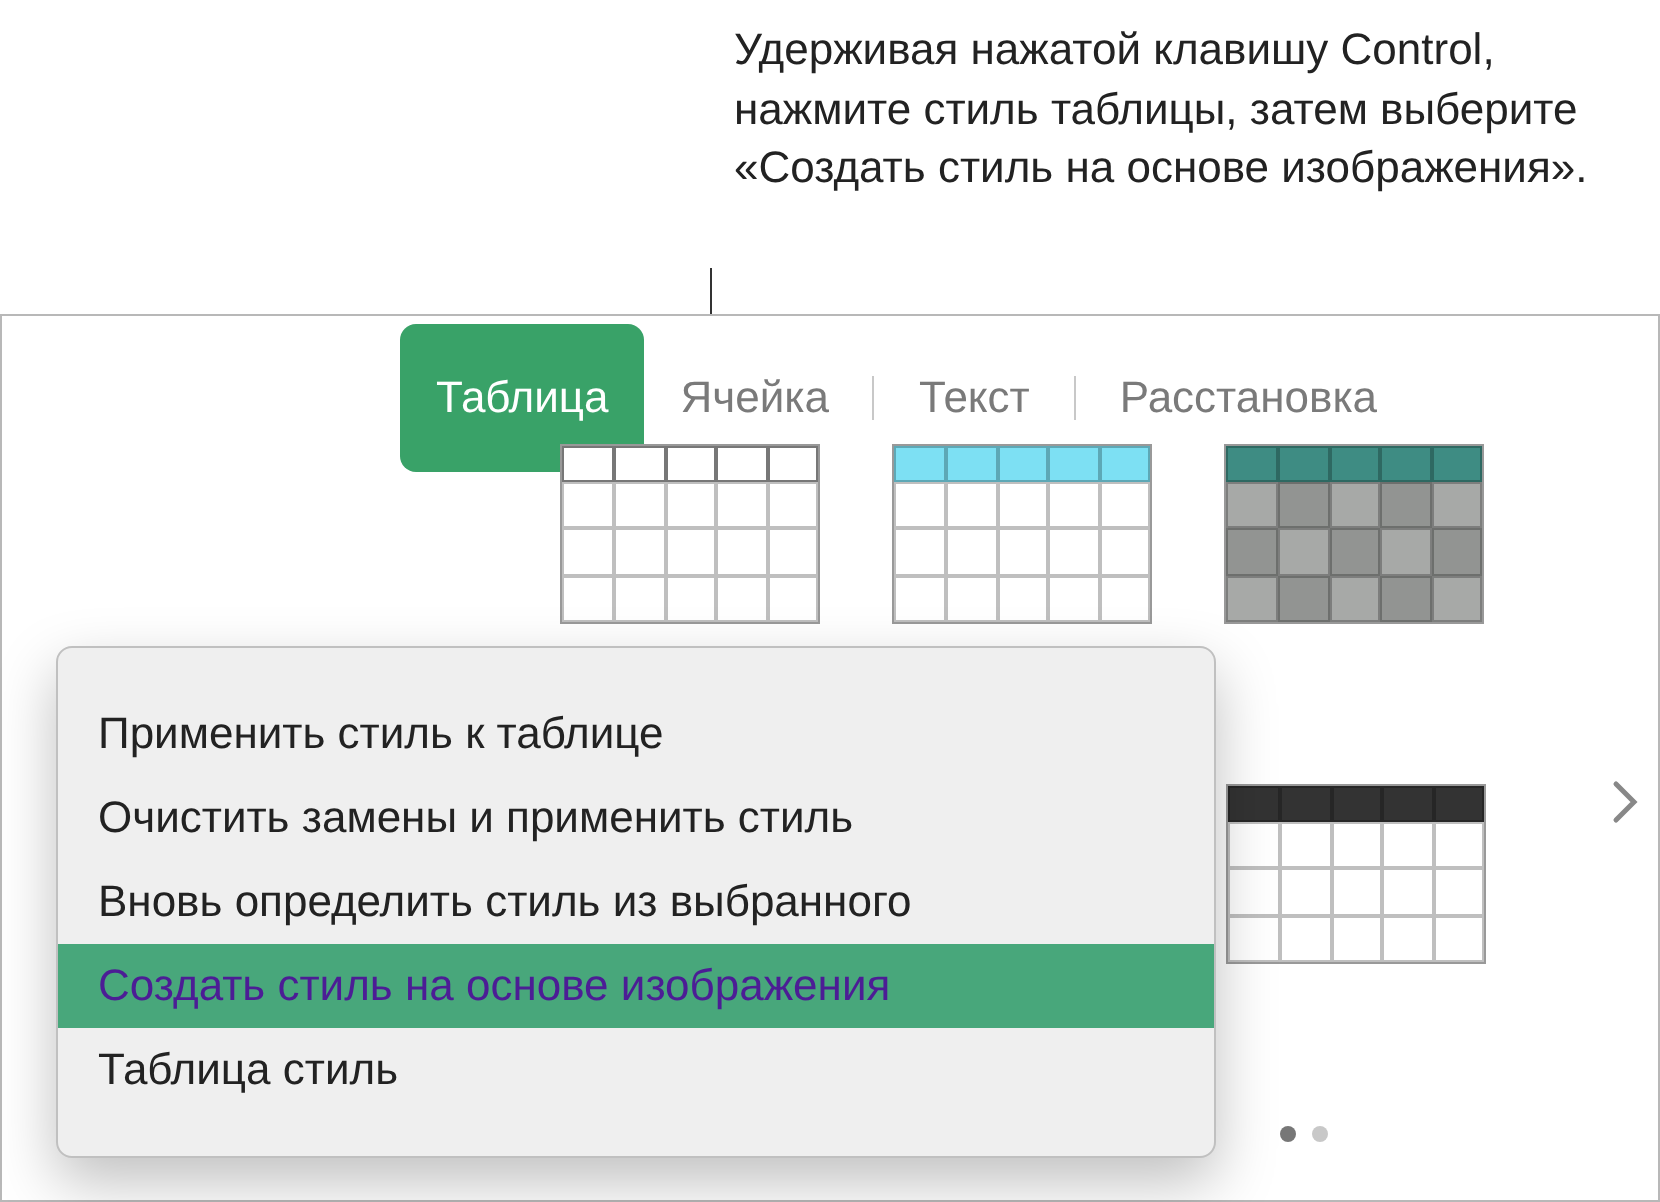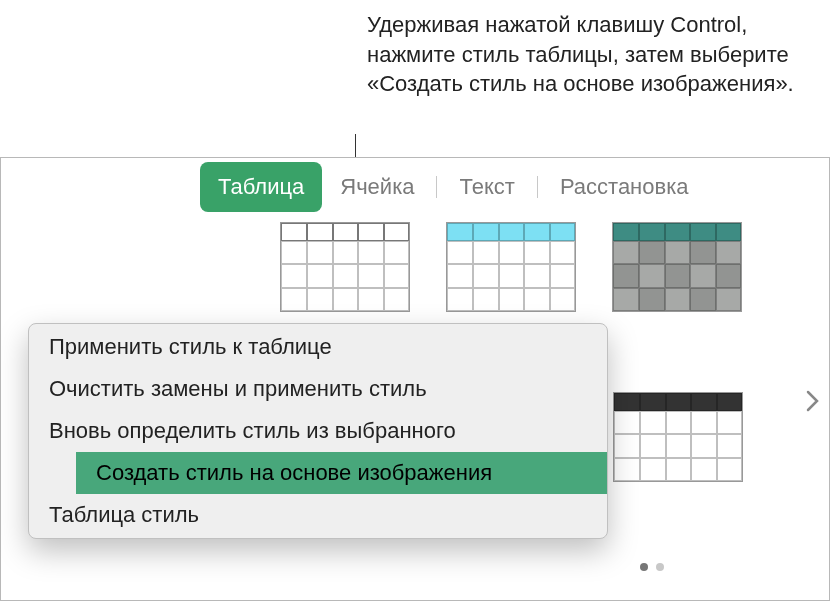--- a/index.html
+++ b/index.html
@@ -41,21 +41,21 @@
     position: absolute;
     left: 200px;
     top: 162px;
     display: flex;
     align-items: center;
     gap: 0;
     font-size: 22px;
     color: #7a7a7a;
   }
   .tab {
-    padding: 12px 18px;
+    padding: 24px 18px;
     border-radius: 8px;
     cursor: default;
   }
   .tab.active {
     background: #39a268;
     color: #fff;
   }
   .tab-sep {
     width: 1px;
     height: 22px;
@@ -113,33 +113,32 @@
   .dot.on{background:#777;}
   .context-menu {
     position: absolute;
     left: 28px;
     top: 323px;
     width: 580px;
     background: #efefef;
     border: 1px solid #c0c0c0;
     border-radius: 8px;
     box-shadow: 0 12px 30px rgba(0,0,0,0.25);
-    padding: 2px 0;
+    padding: 22px 0;
     font-size: 22px;
     color: #222;
   }
   .menu-item {
     padding: 8px 20px;
     cursor: default;
     white-space: nowrap;
   }
   .menu-item.highlight {
     background: #48a77b;
-    color: #000000;
-    margin-left: 47px;
+    color: #4c1d95;
   }
 </style>
 </head>
 <body>
 
 <div class="caption">Удерживая нажатой клавишу Control, нажмите стиль таблицы, затем выберите «Создать стиль на основе изображения».</div>
 <div class="callout-line"></div>
 
 <div class="panel"></div>
 

